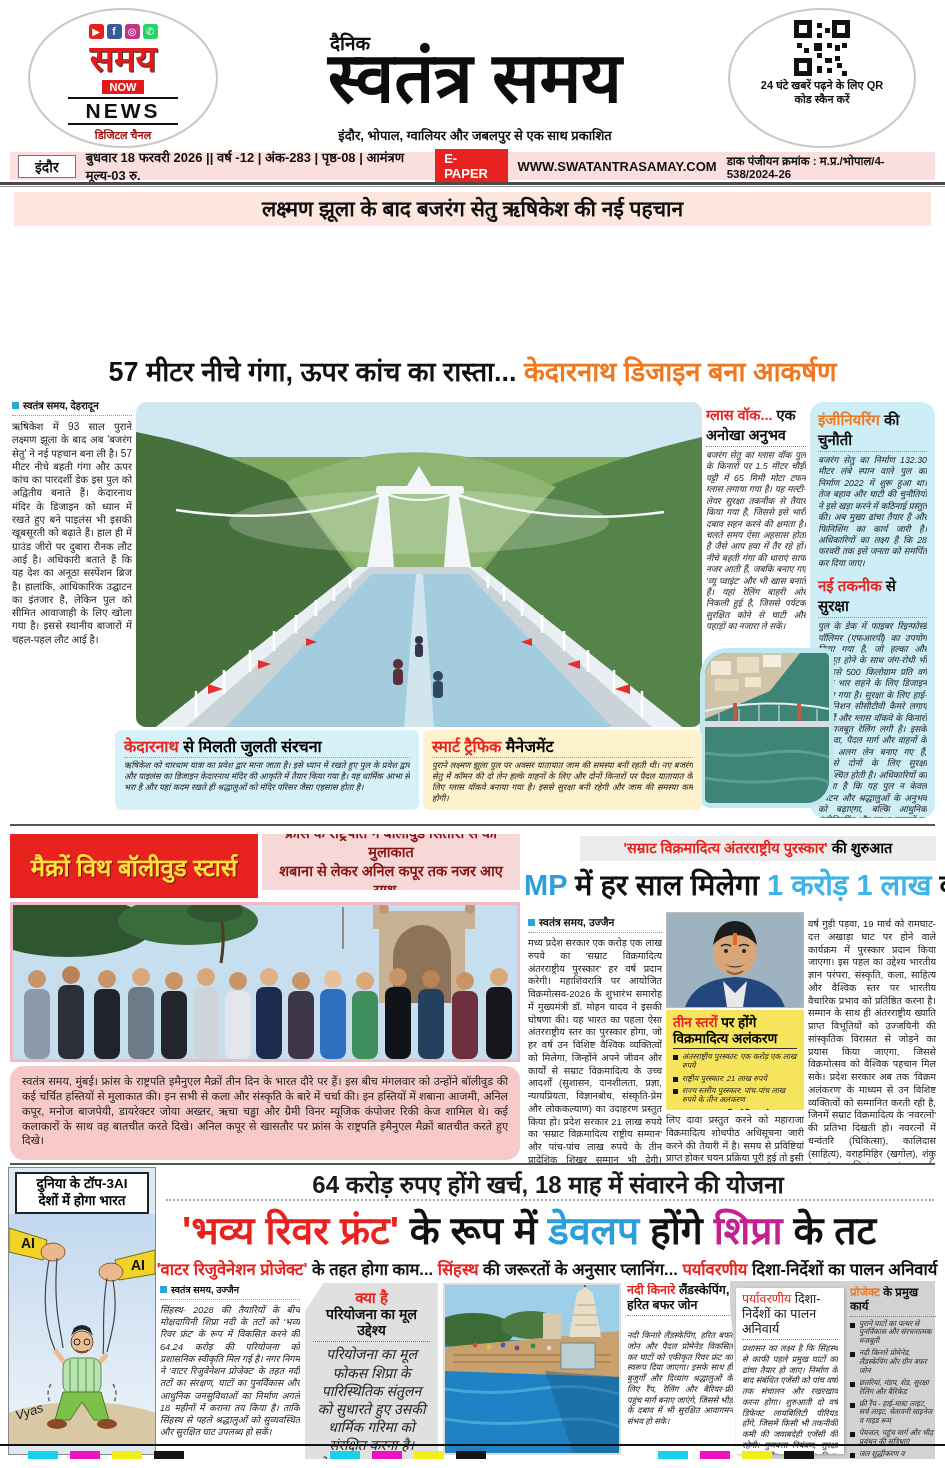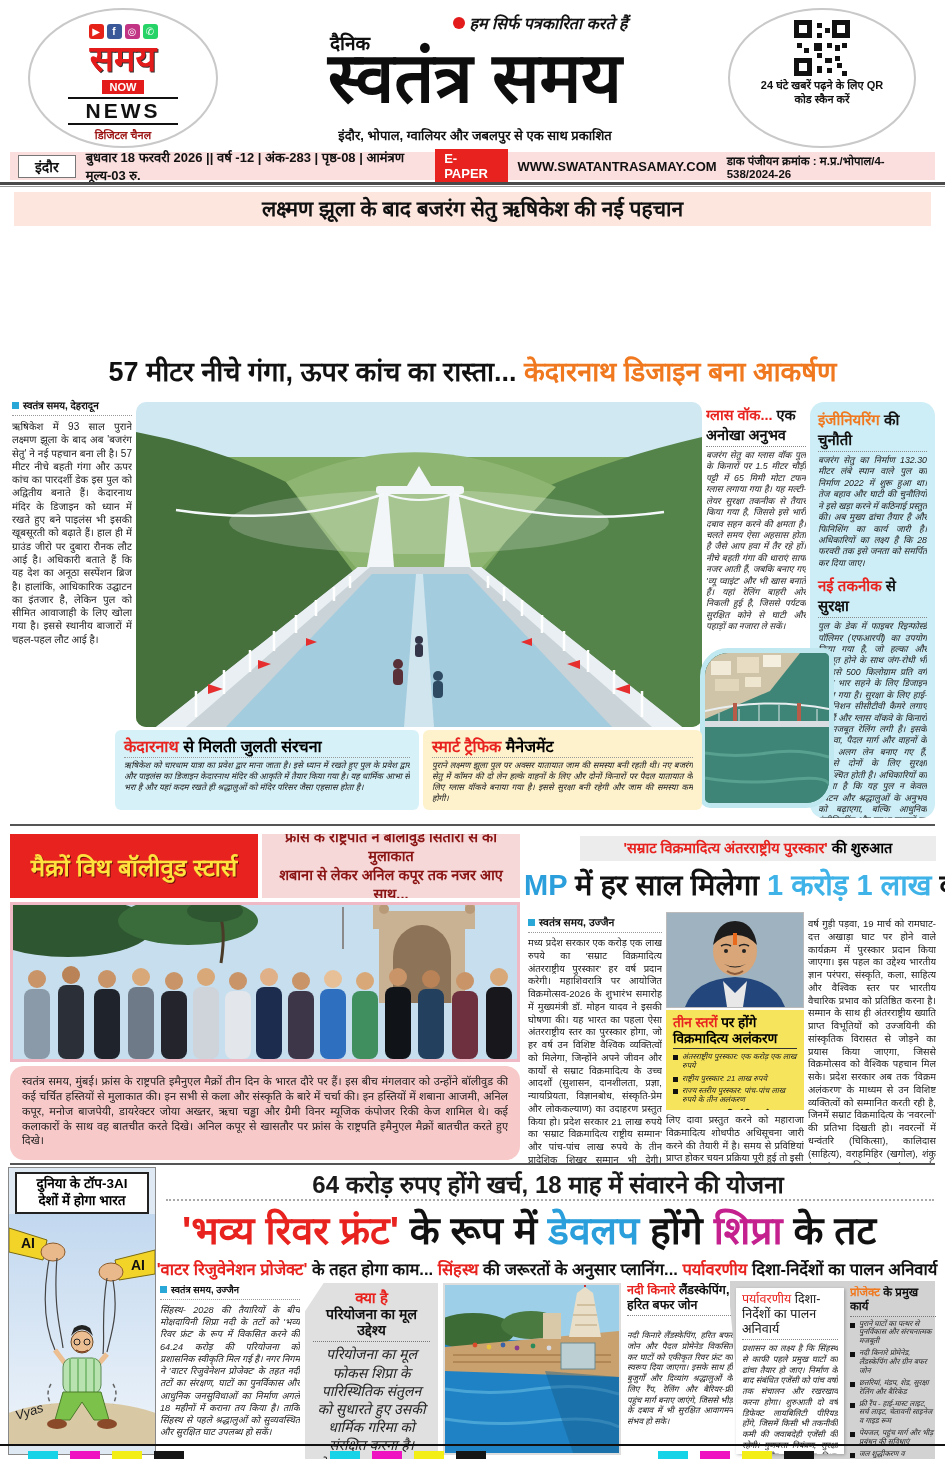--- a/index.html
+++ b/index.html
@@ -48,23 +48,20 @@
       <span class="sicon" style="background:#25d366;">✆</span>
     </div>
     <div style="font-size:36px; font-weight:900; color:#e31b1b; line-height:1; margin-top:2px; text-shadow:1px 1px 0 #333;">समय</div>
     <div style="display:inline-block; background:#e31b1b; color:#fff; font-size:11px; font-weight:bold; padding:1px 8px; margin-top:1px;">NOW</div>
     <div style="font-size:21px; font-weight:900; letter-spacing:3px; color:#111; border-top:2px solid #111; border-bottom:2px solid #111; width:110px; margin:2px auto 0;">NEWS</div>
     <div style="font-size:11px; font-weight:bold; color:#9b1313; margin-top:2px;">डिजिटल चैनल</div>
   </div>
 
   <div class="abs" style="left:330px; top:30px; font-size:19px; font-weight:900; color:#111;">दैनिक</div>
 
-  <div class="abs" style="left:380px; top:12px; width:320px; text-align:center; font-size:16px; font-weight:900; font-style:italic; color:#141414;">
-    <span style="display:inline-block; width:12px; height:12px; border-radius:50%; background:#e31b1b; margin-right:5px;"></span><span>हम सिर्फ पत्रकारिता करते हैं</span>
-  </div>
 
   <div class="abs masthead" style="left:205px; top:40px; width:540px; font-size:70px; line-height:1.1;">स्वतंत्र समय</div>
 
   <div class="abs" style="left:205px; top:126px; width:540px; text-align:center; font-size:13px; font-weight:bold; color:#111;">इंदौर, भोपाल, ग्वालियर और जबलपुर से एक साथ प्रकाशित</div>
 
   <div class="abs oval" style="left:728px; top:8px; width:188px; height:140px; padding-top:10px;">
     <svg width="56" height="56" viewBox="0 0 22 22" style="margin:0 auto;" shape-rendering="crispEdges">
       <rect width="22" height="22" fill="#fff"></rect>
       <g fill="#111">
         <rect x="0" y="0" width="7" height="7"></rect>
@@ -195,21 +192,21 @@
   <div class="abs infobox" style="left:423px; top:730px; width:279px; height:80px; background:#fdf2cc;">
     <div class="t"><span class="c-red">स्मार्ट ट्रैफिक</span><span> मैनेजमेंट</span></div>
     <div class="smalltext ital" style="font-size:8.4px;">पुराने लक्ष्मण झूला पुल पर अक्सर यातायात जाम की समस्या बनी रहती थी। नए बजरंग सेतु में कॉमन की दो लेन हल्के वाहनों के लिए और दोनों किनारों पर पैदल यातायात के लिए ग्लास वॉकवे बनाया गया है। इससे सुरक्षा बनी रहेगी और जाम की समस्या कम होगी।</div>
   </div>
 
   <div class="abs" style="left:10px; top:824px; width:925px; border-top:2px solid #555;"></div>
 
   <div class="abs" style="left:10px; top:834px; width:248px; height:64px; background:#e8231f; display:flex; align-items:center; justify-content:center; overflow:hidden;">
     <span style="color:#ffe23d; font-size:24px; font-weight:900; white-space:nowrap; text-shadow:1px 1px 0 #6e0b0b;">मैक्रों विथ बॉलीवुड स्टार्स</span>
   </div>
-  <div class="abs" style="left:262px; top:834px; width:258px; height:64px; background:#f6d8d8; display:flex; flex-direction:column; justify-content:center; text-align:center; padding:2px 6px; overflow:hidden;">
+  <div class="abs" style="left:262px; top:834px; width:258px; height:56px; background:#f6d8d8; display:flex; flex-direction:column; justify-content:center; text-align:center; padding:2px 6px; overflow:hidden;">
     <div class="c-maroon" style="font-size:14.5px; font-weight:900; line-height:1.3;">फ्रांस के राष्ट्रपति ने बॉलीवुड सितारों से की मुलाकात</div>
     <div class="c-maroon" style="font-size:14.5px; font-weight:900; line-height:1.3;">शबाना से लेकर अनिल कपूर तक नजर आए साथ...</div>
   </div>
 
   <div class="abs" style="left:10px; top:902px; width:510px; height:160px; border:3px solid #f0b9c6; overflow:hidden;">
     <svg width="504" height="154" viewBox="0 0 504 154" preserveAspectRatio="none">
       <rect width="504" height="154" fill="#c6deed"></rect>
       <ellipse cx="55" cy="22" rx="85" ry="30" fill="#2e5631"></ellipse>
       <ellipse cx="175" cy="16" rx="70" ry="24" fill="#3a6b3a"></ellipse>
       <path d="M208,58 q6,-38 -4,-54" stroke="#4a3b28" stroke-width="3" fill="none"></path>

